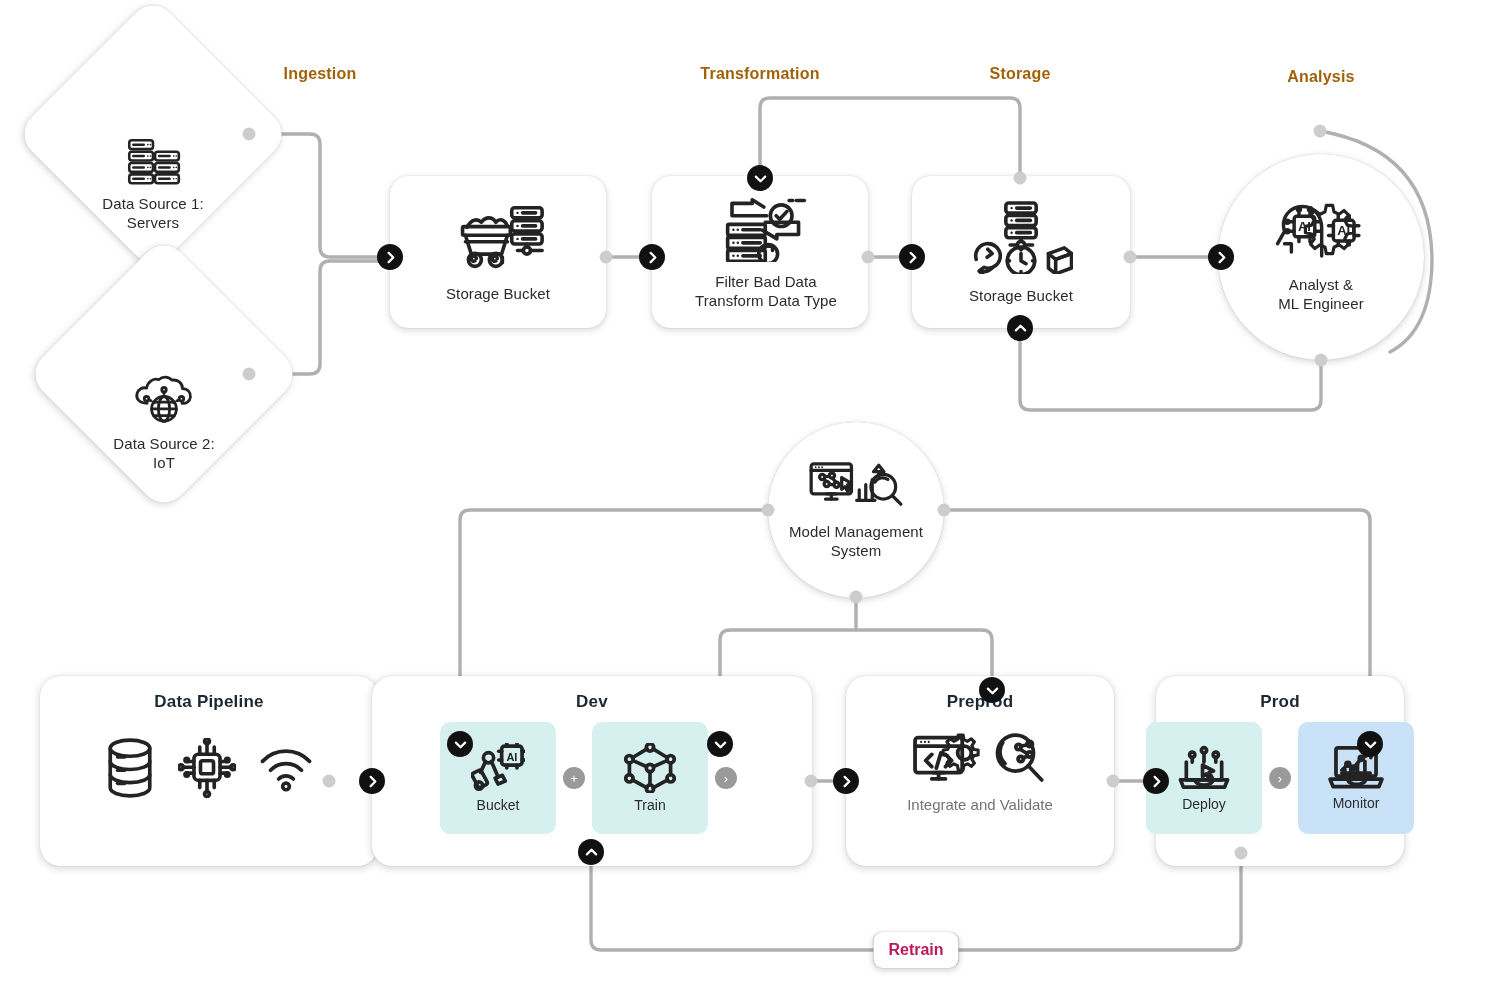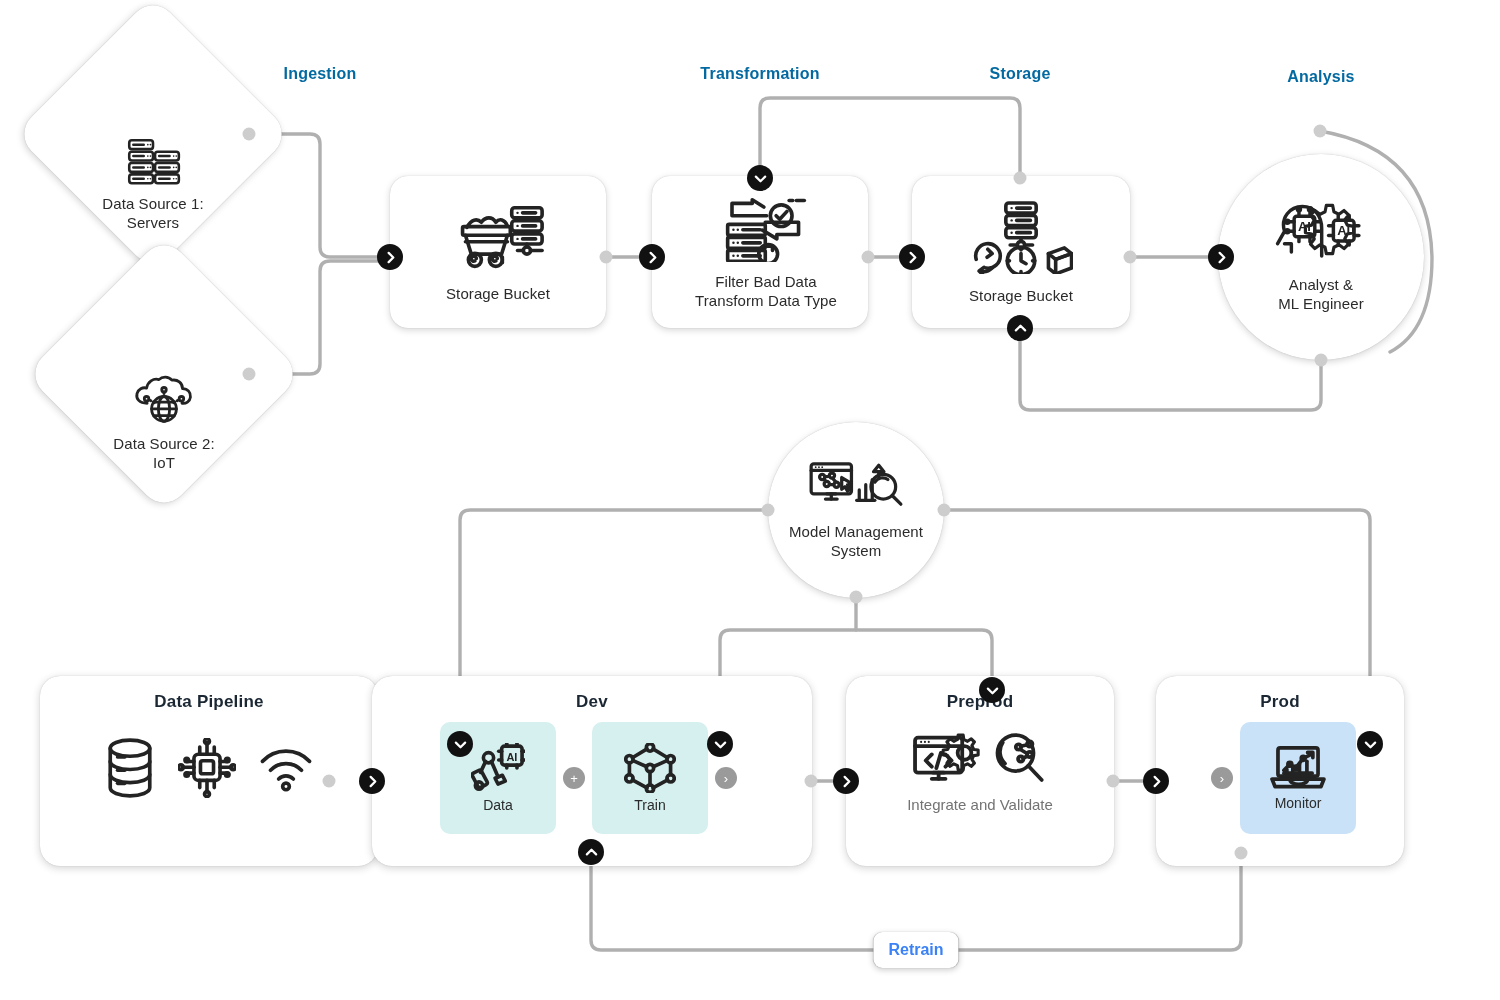--- a/index.html
+++ b/index.html
@@ -57,21 +57,21 @@
     font-size:17px;
     font-weight:bold;
     color:#1b2733;
     letter-spacing:.2px;
   }
   .phase-label {
     position:absolute;
     z-index:2;
     font-size:16px;
     font-weight:bold;
-    color:#0369a1;
+    color:#a16207;
     letter-spacing:.2px;
     text-align:center;
     transform:translateX(-50%);
   }
   .icon-row { display:flex; align-items:center; justify-content:center; gap:10px; }
   svg.ic { display:block; }
   .ic path, .ic circle, .ic rect, .ic line, .ic polyline, .ic polygon, .ic ellipse {
     fill:none; stroke:#232323; stroke-width:5; stroke-linecap:round; stroke-linejoin:round;
   }
   .ic .fillk { fill:#232323; stroke:none; }
@@ -115,21 +115,21 @@
     display:flex; align-items:center; justify-content:center;
     transform:translate(-50%,-50%);
   }
   .arrowport svg { width:13px; height:13px; }
   .arrowport svg path { fill:none; stroke:#fff; stroke-width:2.4; stroke-linecap:round; stroke-linejoin:round; }
 
   .retrain-chip {
     position:absolute; z-index:6;
     background:#fff; border-radius:9px;
     padding:9px 15px;
-    font-size:16px; font-weight:bold; color:#3b82f6;
+    font-size:16px; font-weight:bold; color:#be185d;
     box-shadow:0 2px 6px rgba(0,0,0,.2), 0 0 1px rgba(0,0,0,.3);
     transform:translate(-50%,-50%);
   }
 </style>
 </head>
 <body>
 
 <div id="stage">
 
   <svg id="edges" viewBox="0 0 1500 1000">
@@ -511,21 +511,21 @@
             <line x1="49" y1="0" x2="49" y2="4"></line>
               <line x1="63" y1="0" x2="63" y2="4"></line>
             <line x1="49" y1="30" x2="49" y2="34"></line>
               <line x1="63" y1="30" x2="63" y2="34"></line>
             <line x1="38" y1="11" x2="42" y2="11"></line>
               <line x1="38" y1="23" x2="42" y2="23"></line>
             <line x1="70" y1="11" x2="74" y2="11"></line>
               <line x1="70" y1="23" x2="74" y2="23"></line>
           </svg>
         </span>
-        <div class="stage-label">Data</div>
+        <div class="stage-label">Bucket</div>
       </div>
       <div class="connector-chip">+</div>
       <div class="stage-box tint-teal">
         <span>
           <svg class="ic" width="52" height="50" viewBox="0 0 70 68">
             <circle cx="35" cy="6" r="5"></circle>
             <circle cx="7" cy="22" r="5"></circle>
               <circle cx="63" cy="22" r="5"></circle>
             <circle cx="7" cy="48" r="5"></circle>
               <circle cx="63" cy="48" r="5"></circle>
@@ -614,20 +614,37 @@
   <div class="arrowport" style="left:992px; top:690px;">
     <svg viewBox="0 0 14 14">
         <path d="M2 5 L7 10 L12 5"></path>
       </svg>
   </div>
   <div class="port" style="left:1113px; top:781px;"></div>
 
   <div class="envcard" style="left:1156px; top:676px; width:248px; height:190px;">
     <div class="card-title">Prod</div>
     <div class="stagerow">
+      <div class="stage-box tint-teal">
+        <span>
+          <svg class="ic" width="56" height="48" viewBox="0 0 76 64">
+            <path d="M14,24 L14,48 L62,48 L62,24"></path>
+            <path d="M6,48 L70,48 L66,58 L10,58 Z"></path>
+            <path d="M26,48 A10,6 0 0,0 50,48"></path>
+            <path d="M36,28 L36,44 L41,40 L45,47 L49,45 L45,38 L51,36 Z"></path>
+            <circle cx="22" cy="14" r="3.6"></circle>
+            <circle cx="38" cy="8" r="3.6"></circle>
+            <circle cx="54" cy="14" r="3.6"></circle>
+            <line x1="22" y1="18" x2="22" y2="24"></line>
+            <line x1="38" y1="12" x2="38" y2="24"></line>
+            <line x1="54" y1="18" x2="54" y2="24"></line>
+          </svg>
+        </span>
+        <div class="stage-label">Deploy</div>
+      </div>
       <div class="connector-chip">›</div>
       <div class="stage-box tint-blue">
         <span>
           <svg class="ic" width="58" height="46" viewBox="0 0 78 62">
             <rect x="12" y="4" width="54" height="38" rx="3"></rect>
             <path d="M4,46 L74,46 L70,56 L8,56 Z"></path>
             <path d="M28,46 A10,6 0 0,0 52,46"></path>
             <polyline points="20,34 28,26 36,31 46,18 58,12"></polyline>
             <path d="M52,10 L59,10 L59,17"></path>
             <circle cx="28" cy="26" r="2.6"></circle>

